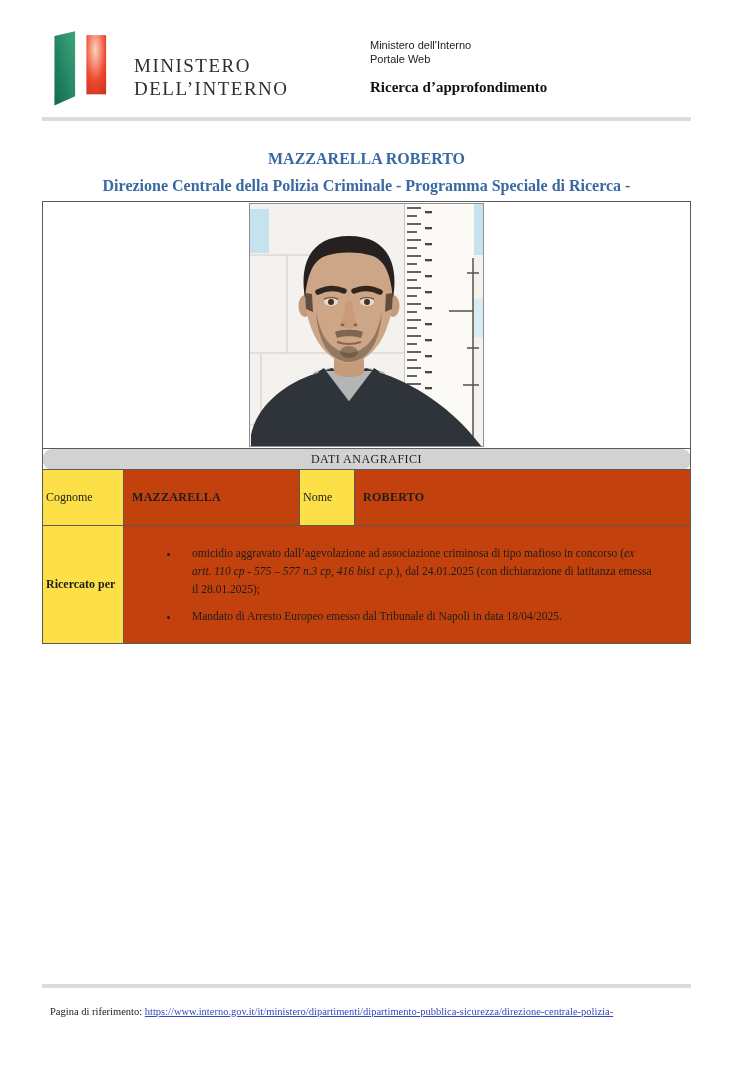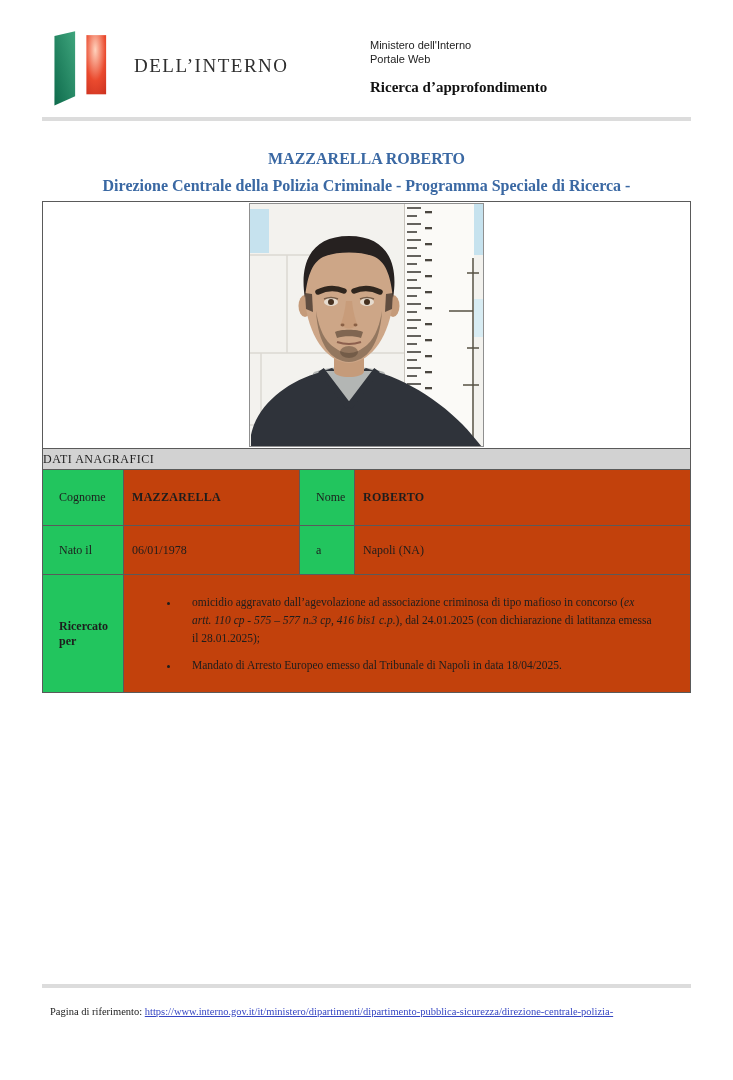--- a/index.html
+++ b/index.html
@@ -32,24 +32,24 @@
   }
   
   table.sheet{
     margin:2px 42px 0 42px;width:649px;
     border-collapse:collapse;table-layout:fixed;
   }
   table.sheet td{border:1.5px solid #5a5a5a;font-size:12px;vertical-align:middle;}
   .photo-row td{height:246px;padding:0;text-align:center;background:#ffffff;line-height:0;}
   .mugshot{display:inline-block;vertical-align:top;}
   .section-row td{
-    height:18px;background:#d2d2d2;text-align:left;
-    font-size:11.5px;letter-spacing:.5px;padding:1px 0;
-  }
-  td.lbl{background:#22c55e;padding:2px 6px 2px 16px;}
+    height:18px;background:#d2d2d2;text-align:center;
+    font-size:11.5px;letter-spacing:.5px;padding:1px 0;border-radius:9px;
+  }
+  td.lbl{background:#fde047;padding:2px 6px 2px 3px;}
   td.lbl.bold{font-weight:bold;}
   td.val{background:#c2410c;padding:2px 6px 2px 8px;}
   td.val.strong{font-weight:bold;letter-spacing:.3px;}
   tr.row-name td{height:51px;}
   tr.row-birth td{height:44px;}
   tr.row-wanted td{height:97px;}
   td.wanted{padding:6px 24px 6px 0;vertical-align:middle;}
   td.wanted ul{margin:12px;padding:0 0 0 44px;}
   td.wanted li{padding-left:12px;margin:2px 0 9px 0;font-size:11.5px;line-height:18px;}
   td.wanted li:last-child{margin-bottom:2px;}
@@ -78,20 +78,21 @@
         <radialGradient id="gRed" cx="0.45" cy="0.25" r="0.95">
           <stop offset="0" stop-color="#ffd2bd"></stop>
             <stop offset="0.55" stop-color="#ea4a2e"></stop>
             <stop offset="1" stop-color="#c92f1e"></stop>
         </radialGradient>
       </defs>
       <polygon points="9,8 31,3 31,72 9,82" fill="url(#gGreen)"></polygon>
       <rect x="43" y="7" width="21" height="63" fill="url(#gRed)"></rect>
     </svg>
     <div class="brand">
+      <div>MINISTERO</div>
       <div>DELL’INTERNO</div>
     </div>
     <div class="header-right">
       <div class="org">Ministero dell'Interno</div>
       <div class="org">Portale Web</div>
       <div class="doc-type">Ricerca d’approfondimento</div>
     </div>
   </div>
   <div class="rule rule-top"></div>
 
@@ -211,26 +212,20 @@
     </tr>
     <tr class="section-row">
       <td colspan="4">DATI ANAGRAFICI</td>
     </tr>
     <tr class="row-name">
       <td class="lbl">Cognome</td>
       <td class="val strong">MAZZARELLA</td>
       <td class="lbl">Nome</td>
       <td class="val strong">ROBERTO</td>
     </tr>
-    <tr class="row-birth">
-      <td class="lbl">Nato il</td>
-      <td class="val">06/01/1978</td>
-      <td class="lbl">a</td>
-      <td class="val">Napoli (NA)</td>
-    </tr>
     <tr class="row-wanted">
       <td class="lbl bold">Ricercato per</td>
       <td class="val wanted" colspan="3">
         <ul>
           <li><span>omicidio aggravato dall’agevolazione ad associazione criminosa di tipo mafioso in concorso (</span><i>ex artt. 110 cp - 575 – 577 n.3 cp, 416 bis1 c.p.</i><span>), dal 24.01.2025 (con dichiarazione di latitanza emessa il 28.01.2025);</span></li>
           <li><span>Mandato di Arresto Europeo emesso dal Tribunale di Napoli in data 18/04/2025.</span></li>
         </ul>
       </td>
     </tr>
     </tbody>

